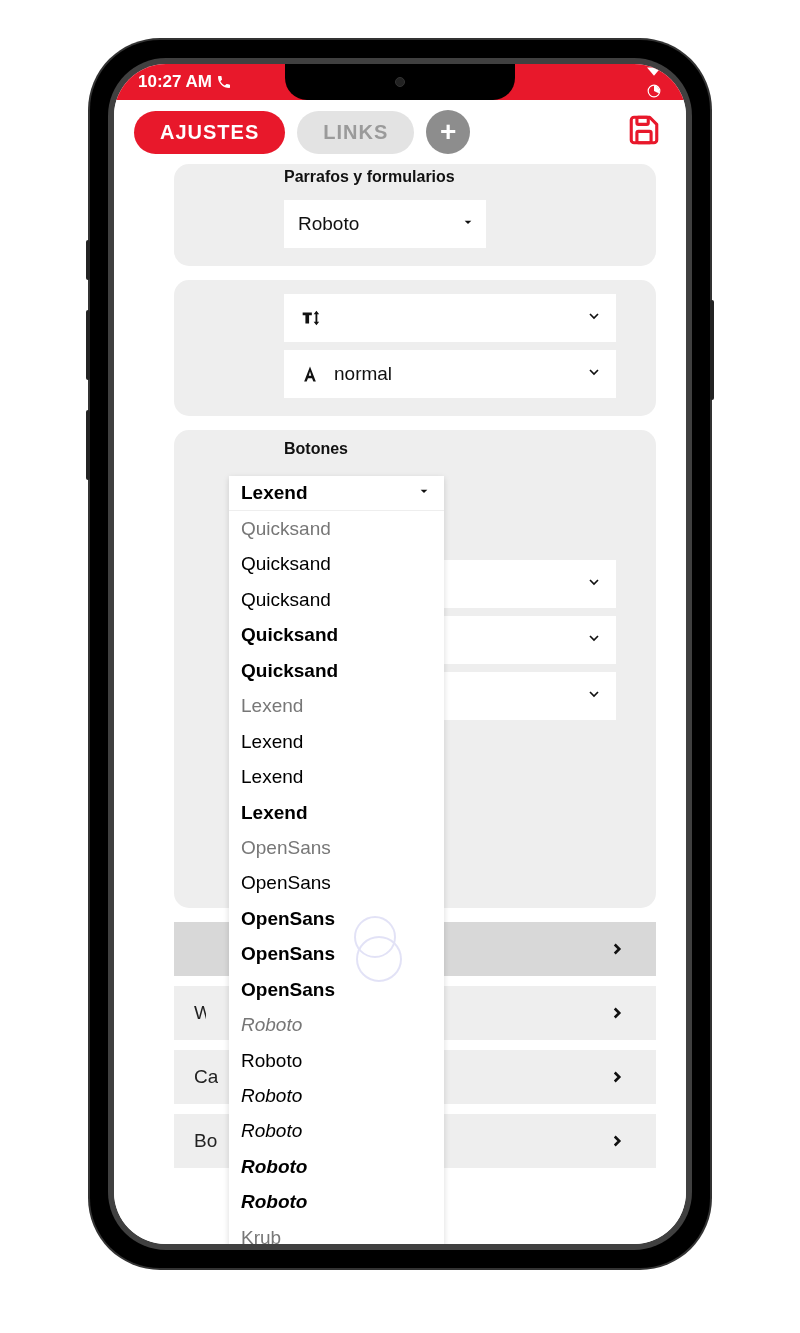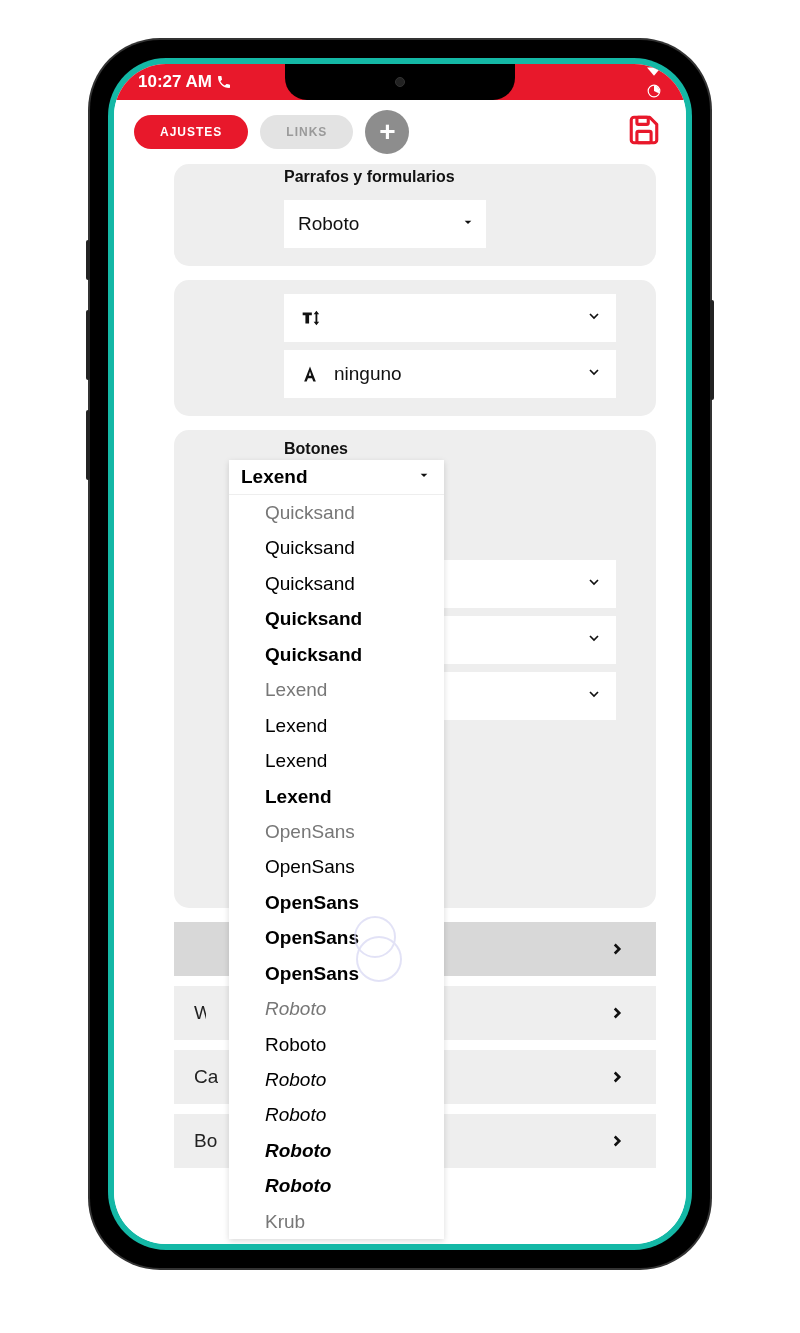--- a/index.html
+++ b/index.html
@@ -13,21 +13,21 @@
   }
   .phone-frame {
     width: 620px;
     background: #000;
     border-radius: 70px;
     padding: 18px;
     position: relative;
     box-shadow: 0 0 0 2px #333;
   }
   .phone-inner {
-    background: #14b8a6;
+    background: #404040;
     border-radius: 58px;
     padding: 6px;
     position: relative;
   }
   .screen {
     background: #fff;
     border-radius: 52px;
     overflow: hidden;
     height: 1180px;
     position: relative;
@@ -66,21 +66,21 @@
   .toolbar {
     background: #fff;
     padding: 10px 20px;
     display: flex;
     align-items: center;
     gap: 12px;
   }
   .pill-btn {
     border-radius: 24px;
     padding: 10px 26px;
-    font-size: 12px;
+    font-size: 20px;
     font-weight: 700;
     border: none;
     letter-spacing: 1px;
   }
   .pill-active { background: #e8182b; color: #fff; }
   .pill-inactive { background: #e3e3e3; color: #9a9a9a; }
   .circle-btn {
     width: 44px; height: 44px; border-radius: 50%;
     background: #8d8d8d; color: #fff;
     display: flex; align-items: center; justify-content: center;
@@ -156,39 +156,38 @@
   }
   .nav-row .chev-right {
     margin-left: auto;
     font-size: 26px;
     font-weight: 900;
   }
   .chev-right svg{width:18px;height:18px;}
   .dropdown-panel {
     position: absolute;
     left: 115px;
-    top: 296px;
+    top: 312px;
     width: 215px;
     background: #fff;
     z-index: 50;
     box-shadow: 0 2px 6px rgba(0,0,0,0.15);
   }
   .dd-selected {
     display:flex;
     align-items:center;
     padding: 6px 12px;
     font-weight:700;
     font-size:19px;
     border-bottom:1px solid #eee;
   }
   .dd-selected .caret{margin-left:auto;}
   .dd-list{
     max-height: 820px;
     overflow:hidden;
-    padding-left:24px;
   }
   .dd-item {
     padding: 3px 12px;
     font-size: 19px;
     line-height: 1.55;
     white-space:nowrap;
   }
   .w300{font-weight:300;}
   .w400{font-weight:400;}
   .w500{font-weight:500;}
@@ -325,21 +324,21 @@
                     <path d="M6 9l6 6 6-6"></path>
                   </svg>
               </span>
             </div>
             <div class="field-row">
               <span class="field-icon">
                 <svg width="20" height="20" viewBox="0 0 24 24" fill="#111">
                     <path d="M12 3l7 18h-3l-1.6-4H9.6L8 21H5L12 3zm-1.5 11h3L12 9l-1.5 5z"></path>
                   </svg>
               </span>
-              <span class="field-value">ninguno</span>
+              <span class="field-value">normal</span>
               <span class="chevron-down caret">
                 <svg viewBox="0 0 24 24" fill="none" stroke="#111" stroke-width="2.5">
                     <path d="M6 9l6 6 6-6"></path>
                   </svg>
               </span>
             </div>
           </div>
 
           <div class="section-bg" style="padding-bottom:180px;">
             <div class="section-title">Botones</div>

